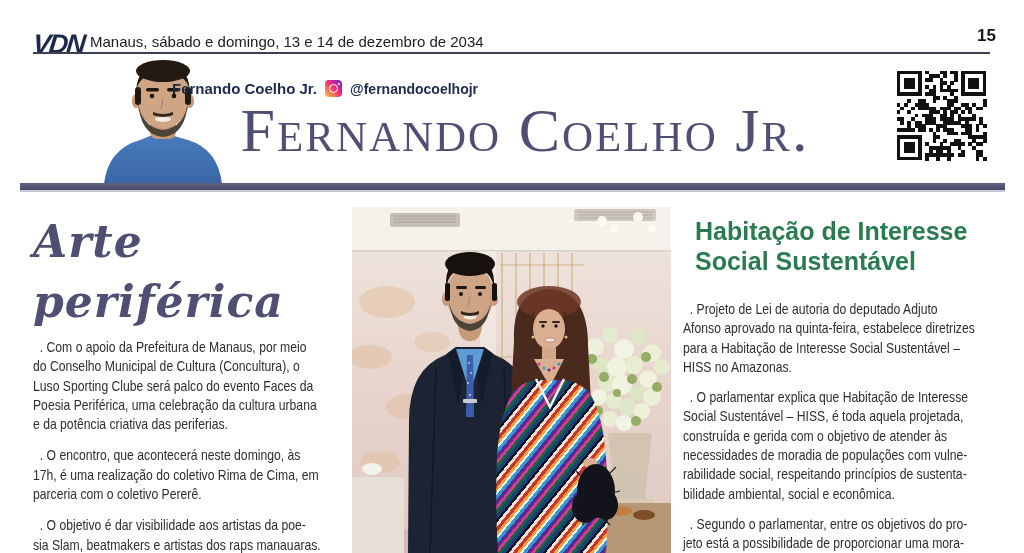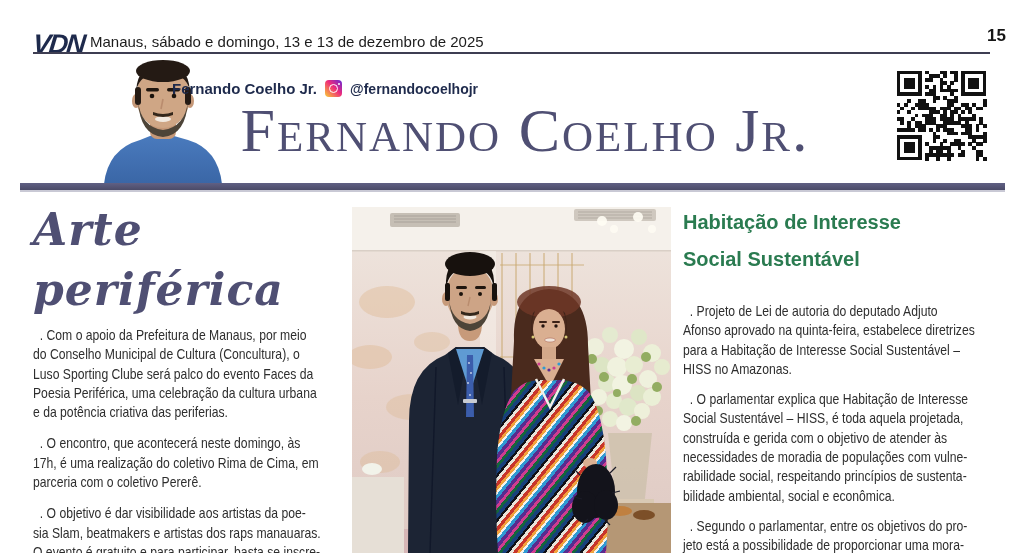--- a/index.html
+++ b/index.html
@@ -3,21 +3,21 @@
 <meta charset="utf-8">
 <style>
   html,body{margin:0;padding:0;background:#ffffff;}
   .page{position:relative;width:1024px;height:553px;background:#fff;overflow:hidden;
         font-family:"Liberation Sans",sans-serif;color:var(--body_text,#2e2e2e);}
 
   
   .vdn-logo{position:absolute;left:33px;top:29px;font-weight:bold;font-style:italic;
             font-size:27px;letter-spacing:-2px;color:var(--brand_navy,#1e2a4c);transform:skewX(-6deg);}
   .date-line{position:absolute;left:90px;top:33px;font-size:15px;color:#1c1c1c;}
-  .page-number{position:absolute;right:18px;top:26px;font-size:17px;font-weight:bold;color:#161616;}
+  .page-number{position:absolute;right:28px;top:26px;font-size:17px;font-weight:bold;color:#161616;}
   .masthead-rule{position:absolute;left:33px;top:52px;width:957px;height:2px;background:#3e3e52;}
 
   
   .headshot{position:absolute;left:96px;top:55px;width:134px;height:129px;}
   .byline-row{position:absolute;left:172px;top:80px;display:flex;align-items:center;gap:8px;}
   .byline{font-size:15px;font-weight:bold;color:var(--brand_navy,#1e2a4c);}
   .ig-icon{width:17px;height:17px;border-radius:4px;position:relative;flex:0 0 auto;
            background:linear-gradient(45deg,#f9ce34 0%,#ee2a7b 55%,#6228d7 100%);}
   .ig-icon::before{content:"";position:absolute;left:4px;top:4px;width:7px;height:7px;border:1.6px solid #fff;border-radius:50%;}
   .ig-icon::after{content:"";position:absolute;right:2.5px;top:2.5px;width:2px;height:2px;background:#fff;border-radius:50%;}
@@ -27,39 +27,39 @@
                 font-size:62px;line-height:64px;letter-spacing:2px;color:var(--title_purple,#4f4f73);}
   .qr-wrap{position:absolute;left:893px;top:67px;width:97px;height:97px;background:#fff;}
   .divider-bar{position:absolute;left:20px;top:183px;width:985px;height:7px;
                background:linear-gradient(180deg,#606084,#4b4b68);box-shadow:0 2px 0 rgba(100,100,135,.35);}
 
   
   .col{position:absolute;}
   .col-left{left:33px;top:200px;width:318px;}
   .col-right{left:683px;top:204px;width:316px;}
   .script-heading{font-family:"DejaVu Serif",serif;font-style:italic;font-size:44px;line-height:60px;
-                  letter-spacing:1px;color:var(--title_purple,#4f4f73);margin:0 0 4px 0;}
-  .green-heading{font-size:20px;line-height:37px;font-weight:bold;color:var(--heading_green,#2a7b50);
-                 margin:0;white-space:pre-line;}
+                  letter-spacing:1px;color:var(--title_purple,#4f4f73);margin:12px 0 4px 0;}
+  .green-heading{font-size:25px;line-height:30px;font-weight:bold;color:var(--heading_green,#2a7b50);
+                 margin:12px;white-space:pre-line;}
   .body-par{font-size:14.5px;line-height:19.3px;margin:12px 0 0 0;white-space:pre;
             transform:scaleX(.84);transform-origin:0 0;color:var(--body_text,#2e2e2e);}
   .col-right .body-par.first{margin-top:24px;}
   .col-right .body-par{margin-top:11px;}
   .col-left .body-par.first{margin-top:6px;}
 
   
   .event-photo{position:absolute;left:352px;top:207px;width:319px;height:346px;overflow:hidden;}
 </style>
 </head>
 <body>
 
 <div class="page">
 
   <div class="vdn-logo">VDN</div>
-  <div class="date-line">Manaus, sábado e domingo, 13 e 13 de dezembro de 2025</div>
+  <div class="date-line">Manaus, sábado e domingo, 13 e 14 de dezembro de 2034</div>
   <div class="page-number">15</div>
   <div class="masthead-rule"></div>
 
   <div class="headshot">
     <svg viewBox="0 0 134 129" width="134" height="129">
       <defs>
         <linearGradient id="shirtG" x1="0" y1="0" x2="0" y2="1">
           <stop offset="0" stop-color="#4b7cbf"></stop>
             <stop offset="1" stop-color="#3a66a6"></stop>
         </linearGradient>

